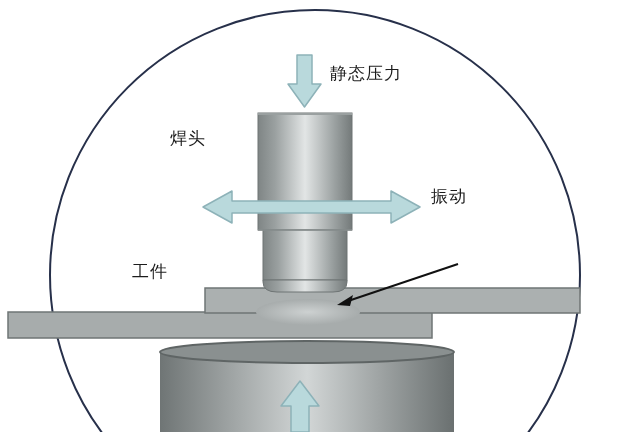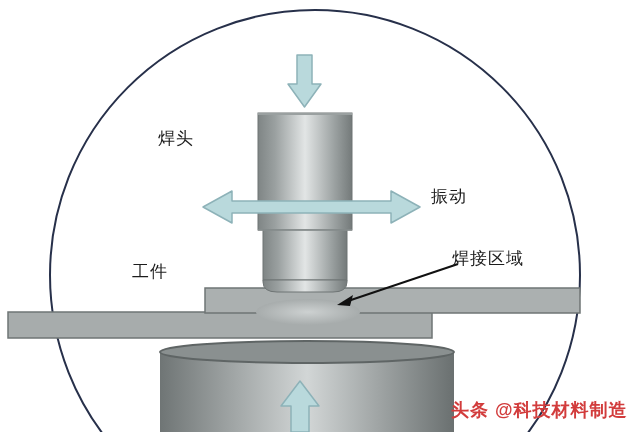--- a/index.html
+++ b/index.html
@@ -13,21 +13,21 @@
   .stage svg{position:absolute;left:0;top:0;}
   .label{
     position:absolute;
     color:#1c1c1c;
     font-size:17px;
     letter-spacing:1px;
     white-space:nowrap;
     user-select:none;
   }
   .label.static-pressure{left:330px;top:62px;}
-  .label.horn{left:158px;top:127px;}
+  .label.horn{left:170px;top:127px;}
   .label.vibration{left:431px;top:185px;}
   .label.weld-zone{left:452px;top:247px;}
   .label.workpiece{left:132px;top:260px;}
   .watermark{
     position:absolute;
     left:451px;top:398px;
     color:#d23c3c;
     font-size:18px;
     font-weight:bold;
     letter-spacing:1px;
@@ -85,24 +85,23 @@
     <path d="M203,207 L232,191 L232,201 L391,201 L391,191 L420,207 L391,223 L391,213 L232,213 L232,223 Z" fill="#b9d9dc" stroke="#8db2b8" stroke-width="1.5" stroke-linejoin="round"></path>
 
     <path d="M291,432 v-26 h-10 l19,-25 l19,25 h-10 v26 z" fill="#b9d9dc" stroke="#8db2b8" stroke-width="1.5" stroke-linejoin="round"></path>
 
     <g>
       <line x1="458" y1="264" x2="348" y2="301" stroke="#111111" stroke-width="2"></line>
       <polygon points="337,305 353,295 350,306" fill="#111111"></polygon>
     </g>
   </svg>
 
+  <div class="label static-pressure">静态压力</div>
 
   <div class="label horn">焊头</div>
 
   <div class="label vibration">振动</div>
 
-  <div class="label weld-zone">焊接区域</div>
 
   <div class="label workpiece">工件</div>
 
-  <div class="watermark">头条 @科技材料制造</div>
 
 </div>
 
 </body></html>

